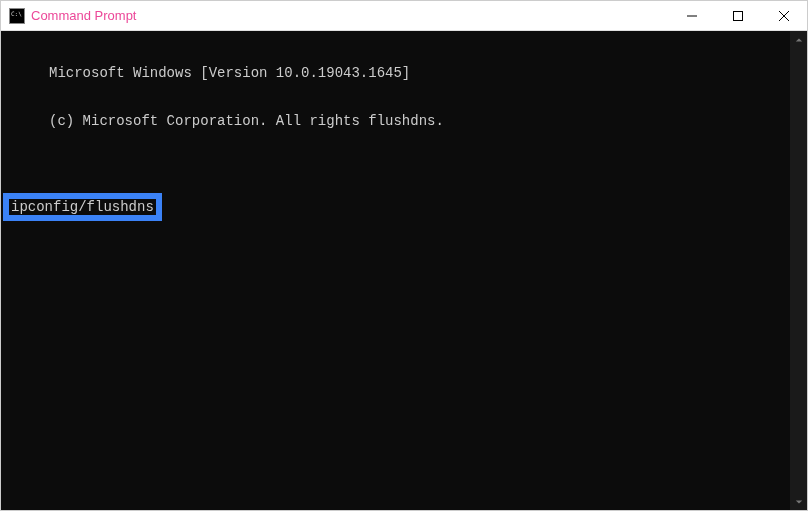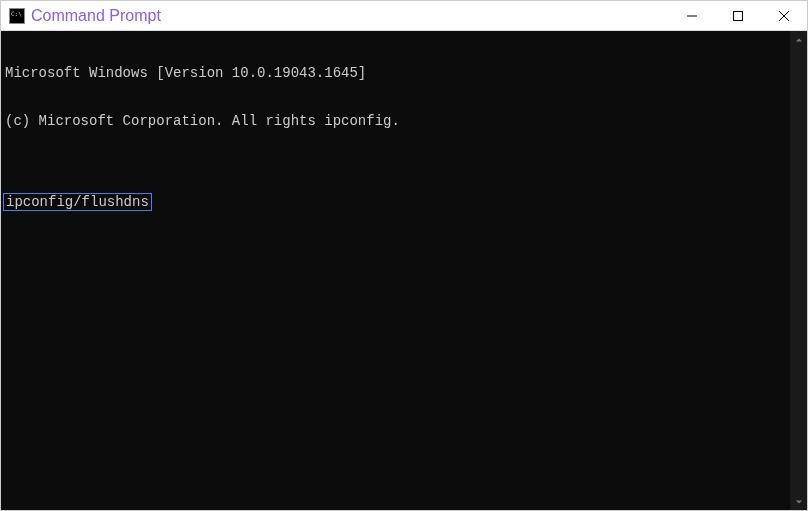--- a/index.html
+++ b/index.html
@@ -44,22 +44,22 @@
     .titlebar-icon::before {
       content: "C:\\";
       color: #ccc;
       font-size: 6px;
       font-family: monospace;
       position: absolute;
       top: 1px;
       left: 1px;
     }
     .titlebar-title {
-      font-size: 16px;
-      color: #8b5cf6;
+      font-size: 13px;
+      color: #ec4899;
       flex: 1;
     }
     .titlebar-controls {
       display: flex;
       height: 100%;
     }
     .titlebar-btn {
       width: 46px;
       height: 30px;
       display: flex;
@@ -85,26 +85,27 @@
       color: #cccccc;
       font-family: Consolas, 'Courier New', monospace;
       font-size: 14px;
       line-height: 16px;
       padding: 2px 4px;
       white-space: pre;
       overflow: hidden;
     }
     .terminal-line {
       display: block;
+      margin-left: 44px;
     }
     .prompt-line {
       display: flex;
     }
     .highlight-box {
-      border: 1px solid #3b82f6;
+      border: 6px solid #3b82f6;
       padding: 0 2px;
       margin-left: -2px;
       display: inline-block;
     }
     .scrollbar {
       width: 17px;
       background: #1a1a1a;
       display: flex;
       flex-direction: column;
     }
@@ -149,21 +150,21 @@
         <svg viewBox="0 0 10 10">
             <line x1="0" y1="0" x2="10" y2="10" stroke="#000" stroke-width="1"></line>
             <line x1="10" y1="0" x2="0" y2="10" stroke="#000" stroke-width="1"></line>
           </svg>
       </button>
     </div>
   </div>
   <div class="content-area">
     <div class="terminal">
       <span class="terminal-line">Microsoft Windows [Version 10.0.19043.1645]</span>
-      <span class="terminal-line">(c) Microsoft Corporation. All rights ipconfig.</span>
+      <span class="terminal-line">(c) Microsoft Corporation. All rights flushdns.</span>
       <span class="terminal-line"></span>
       <span class="prompt-line"><span class="highlight-box"><span>ipconfig/flushdns</span></span></span>
     </div>
     <div class="scrollbar">
       <div class="scroll-arrow">
         <svg viewBox="0 0 10 10">
             <path d="M1 7 L5 3 L9 7"></path>
           </svg>
       </div>
       <div class="scroll-track"></div>

